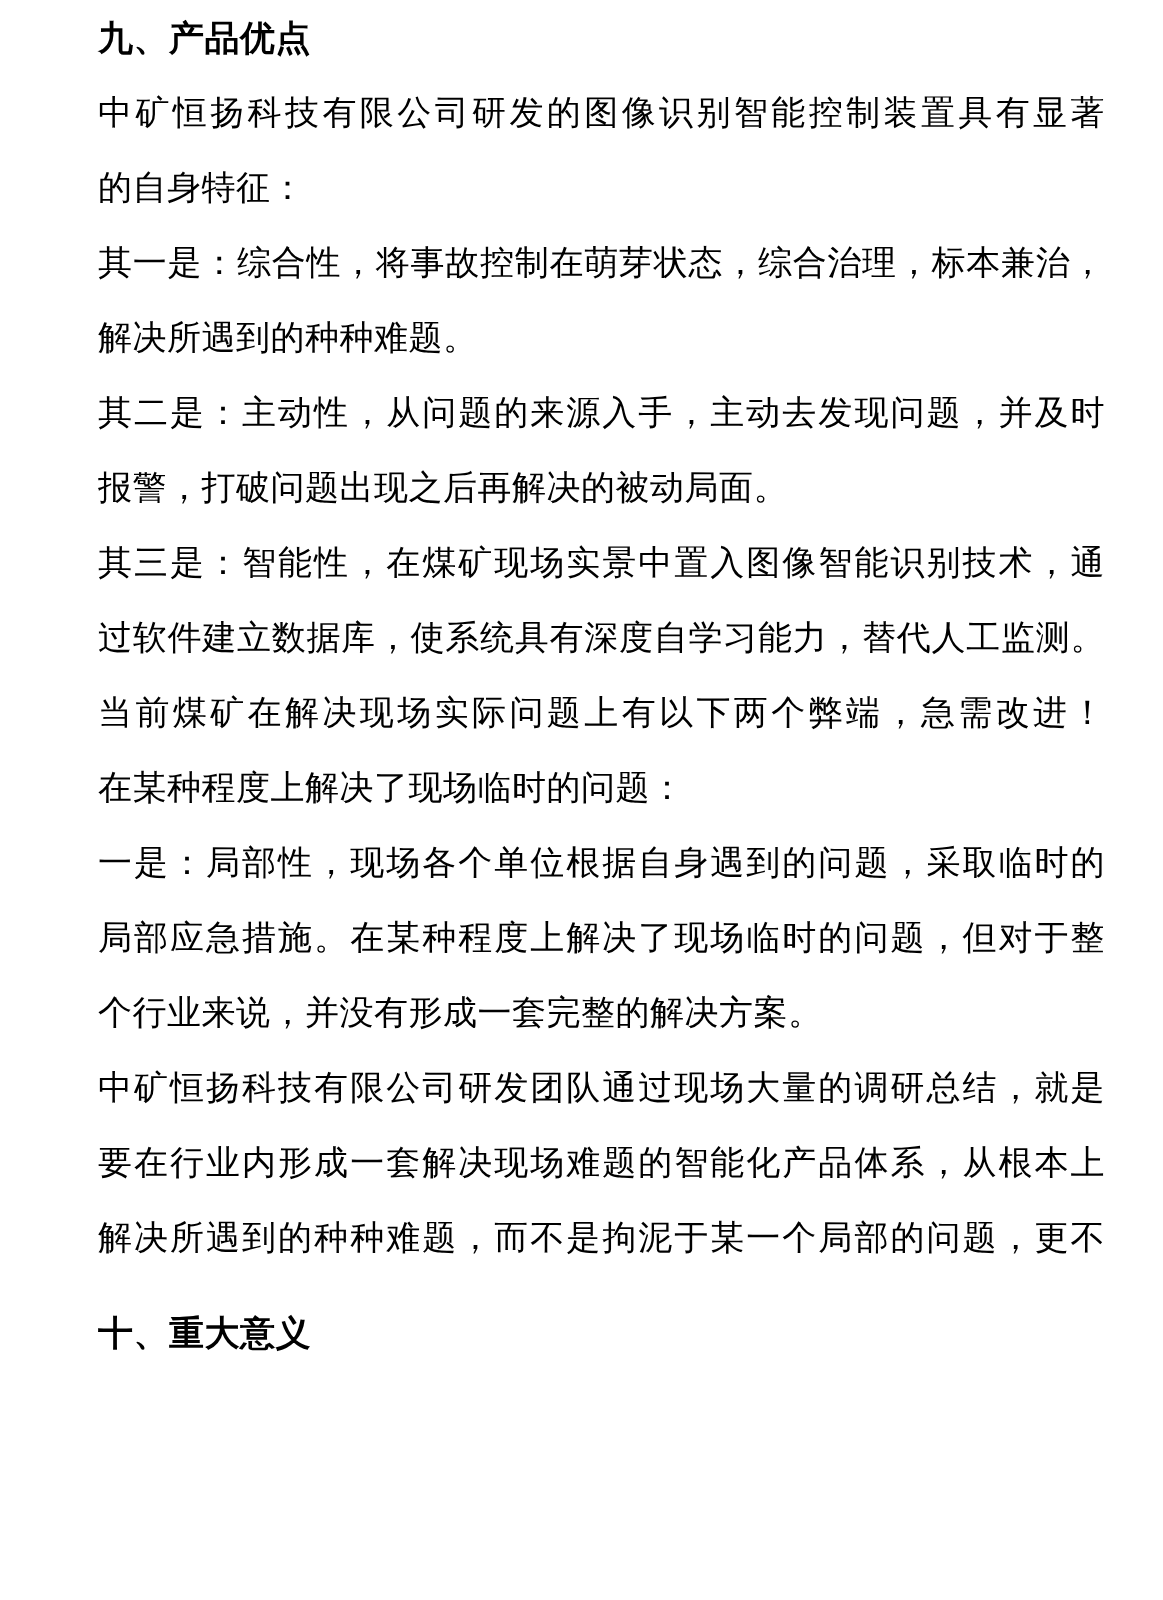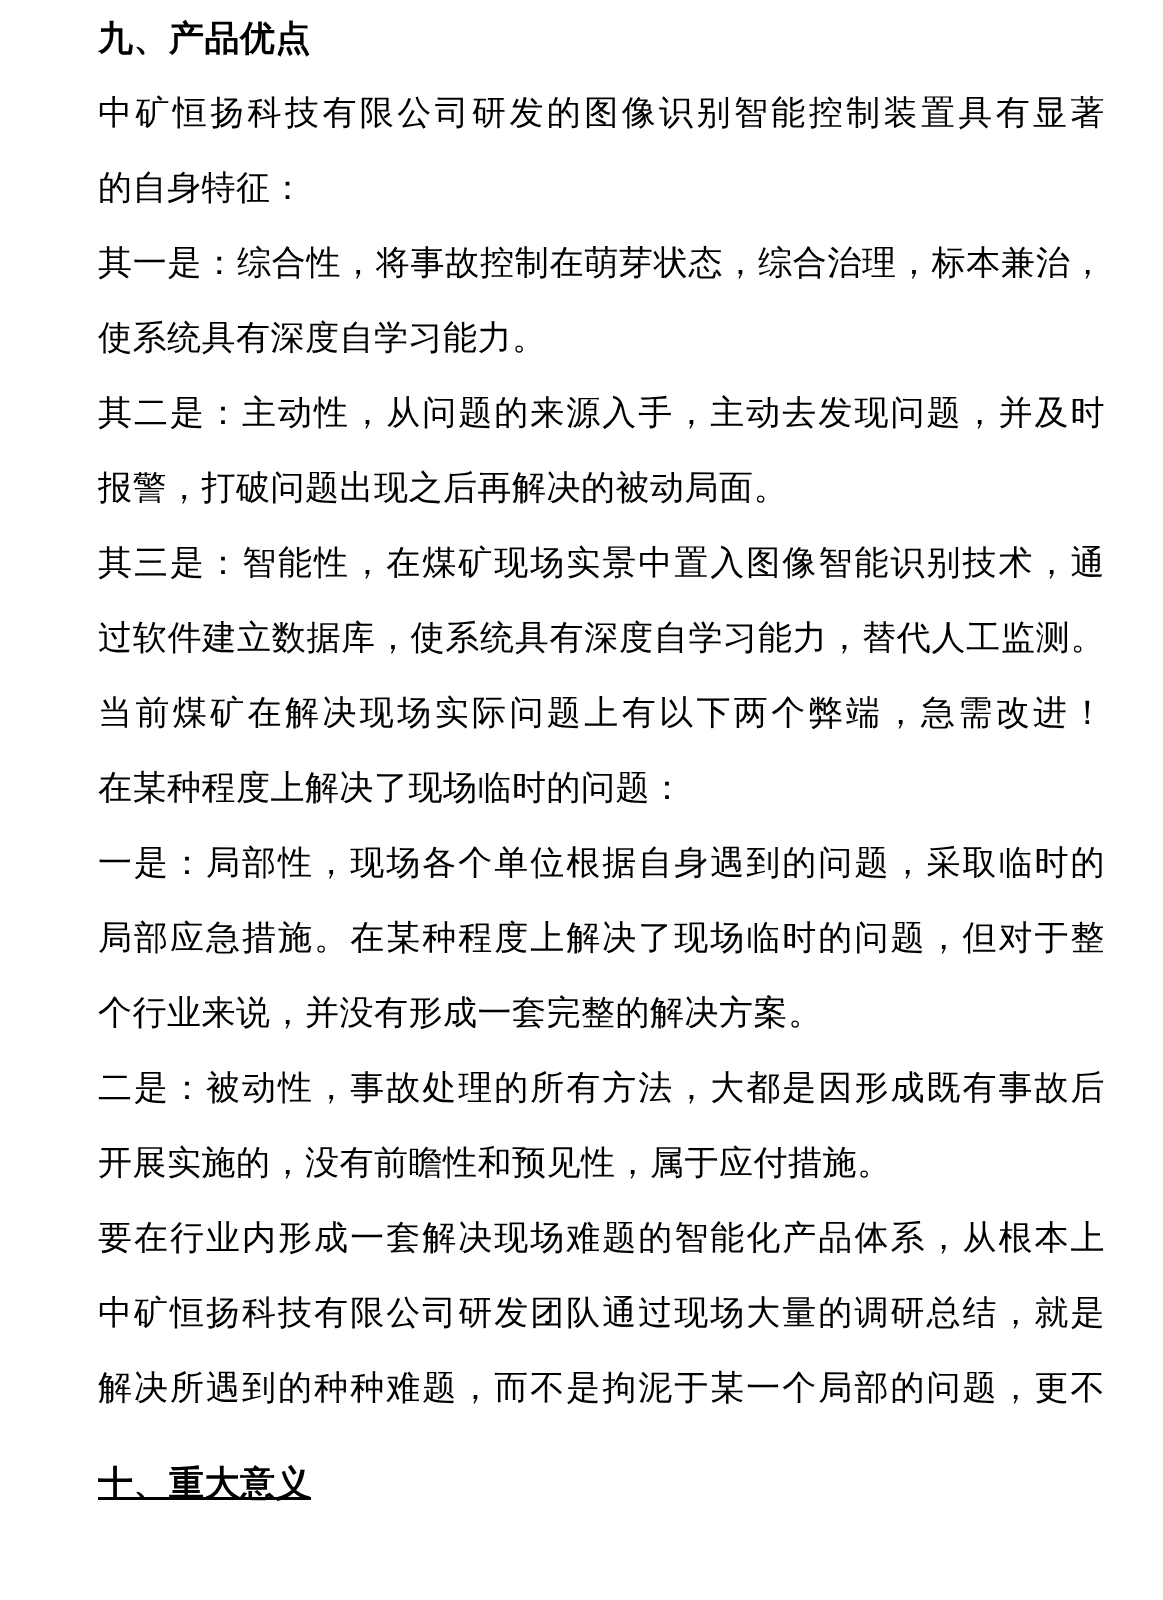--- a/index.html
+++ b/index.html
@@ -38,36 +38,36 @@
     text-align: justify;
     text-align-last: justify;
     text-justify: inter-character;
   }
 
   .section.heading .line {
     font-weight: bold;
     font-size: 35px;
   }
   
-  .section.sec-gap { margin-top: 20px; text-decoration: underline; }
+  .section.sec-gap { margin-top: 20px; }
 </style>
 </head>
 <body style="background: rgb(255, 255, 255); color: rgb(0, 0, 0);">
 
 <main class="doc">
     <div class="section heading">
       <div class="line">九、产品优点</div>
     </div>
     <div class="section paragraph">
       <div class="line j">中矿恒扬科技有限公司研发的图像识别智能控制装置具有显著</div>
       <div class="line">的自身特征：</div>
     </div>
     <div class="section paragraph">
       <div class="line j">其一是：综合性，将事故控制在萌芽状态，综合治理，标本兼治，</div>
-      <div class="line">使系统具有深度自学习能力。</div>
+      <div class="line">解决所遇到的种种难题。</div>
     </div>
     <div class="section paragraph">
       <div class="line j">其二是：主动性，从问题的来源入手，主动去发现问题，并及时</div>
       <div class="line">报警，打破问题出现之后再解决的被动局面。</div>
     </div>
     <div class="section paragraph">
       <div class="line j">其三是：智能性，在煤矿现场实景中置入图像智能识别技术，通</div>
       <div class="line j">过软件建立数据库，使系统具有深度自学习能力，替代人工监测。</div>
     </div>
     <div class="section paragraph">
@@ -75,24 +75,20 @@
     </div>
     <div class="section paragraph">
       <div class="line">在某种程度上解决了现场临时的问题：</div>
     </div>
     <div class="section paragraph">
       <div class="line j">一是：局部性，现场各个单位根据自身遇到的问题，采取临时的</div>
       <div class="line j">局部应急措施。在某种程度上解决了现场临时的问题，但对于整</div>
       <div class="line">个行业来说，并没有形成一套完整的解决方案。</div>
     </div>
     <div class="section paragraph">
-      <div class="line j">二是：被动性，事故处理的所有方法，大都是因形成既有事故后</div>
-      <div class="line">开展实施的，没有前瞻性和预见性，属于应付措施。</div>
-    </div>
-    <div class="section paragraph">
+      <div class="line j">中矿恒扬科技有限公司研发团队通过现场大量的调研总结，就是</div>
       <div class="line j">要在行业内形成一套解决现场难题的智能化产品体系，从根本上</div>
-      <div class="line j">中矿恒扬科技有限公司研发团队通过现场大量的调研总结，就是</div>
       <div class="line j">解决所遇到的种种难题，而不是拘泥于某一个局部的问题，更不</div>
     </div>
     <div class="section heading sec-gap">
       <div class="line">十、重大意义</div>
     </div>
   </main>
 
 </body></html>

